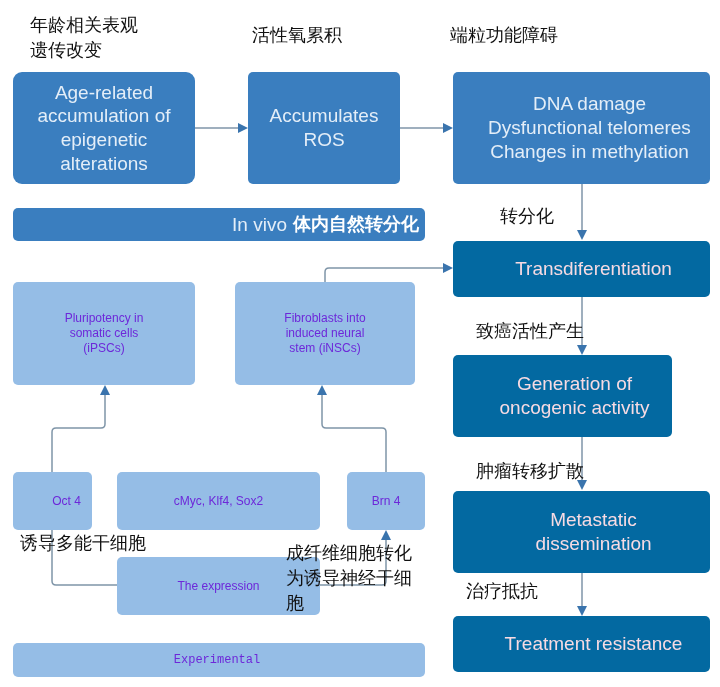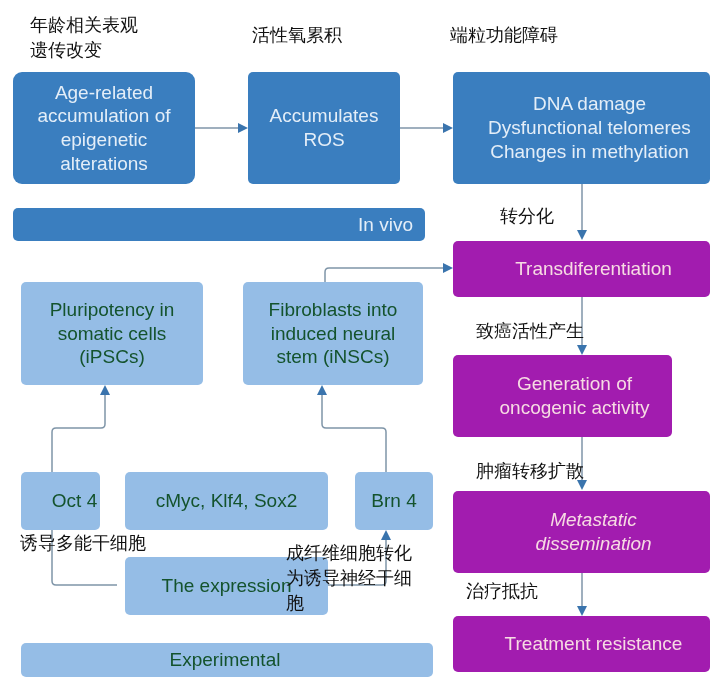--- a/index.html
+++ b/index.html
@@ -2,24 +2,24 @@
 <html><head>
 <meta charset="utf-8">
 <style>
   html, body { margin:0; padding:0; background:#ffffff; }
   body { width:720px; height:687px; position:relative; overflow:hidden;
          font-family:"Liberation Sans", "DejaVu Sans", sans-serif; }
   .box { position:absolute; border-radius:5px; display:flex; align-items:center;
          justify-content:center; text-align:center; box-sizing:border-box;
          line-height:1.25; white-space:pre-line; }
   .dark { background:#3a7ebf; color:#e4eef8; font-size:19px; }
-  .pink { background:#a21caf; color:#f7dbe3; font-size:19px;padding-left:24px; }
-  .light { background:#95bde6; color:#14532d; font-size:19px;margin-left:8px; }
+  .pink { background:#0369a1; color:#f7dbe3; font-size:19px;padding-left:24px; }
+  .light { background:#95bde6; color:#6d28d9; font-size:12px; }
   .bar { justify-content:flex-end; padding-right:6px; }
-  .bar.center { justify-content:center; padding-right:4px; }
+  .bar.center { justify-content:center; padding-right:4px;font-family:Liberation Mono, monospace; }
   .zh { position:absolute; color:#111111; font-weight:normal; font-size:18px;
         font-family:"DejaVu Sans", sans-serif; white-space:pre-line; line-height:1.4; }
   .zh-in { font-weight:bold; font-family:"DejaVu Sans", sans-serif; font-size:18px; color:#ffffff; }
   svg#connectors { position:absolute; left:0; top:0; }
 </style>
 </head>
 <body>
 
 <svg id="connectors" width="720" height="687">
   <defs>
@@ -65,26 +65,27 @@
 epigenetic
 alterations</div>
 <div class="box dark" style="left:248px; top:72px; width:152px; height:112px;">Accumulates
 ROS</div>
 <div class="box dark" style="left:453px; top:72px; width:257px; height:112px;padding-left:16px;">DNA damage
 Dysfunctional telomeres
 Changes in methylation</div>
 
 <div class="box dark bar" style="left:13px; top:208px; width:412px; height:33px;">
   <span style="margin-right:6px;">In vivo</span>
+  <span class="zh-in">体内自然转分化</span>
 </div>
 
 <div class="box pink" style="left:453px; top:241px; width:257px; height:56px;">Transdiferentiation</div>
 <div class="box pink" style="left:453px; top:355px; width:219px; height:82px;">Generation of
 oncogenic activity</div>
-<div class="box pink" style="left:453px; top:491px; width:257px; height:82px;font-style:italic;">Metastatic
+<div class="box pink" style="left:453px; top:491px; width:257px; height:82px;">Metastatic
 dissemination</div>
 <div class="box pink" style="left:453px; top:616px; width:257px; height:56px;">Treatment resistance</div>
 
 <div class="box light" style="left:13px; top:282px; width:182px; height:103px;">Pluripotency in
 somatic cells
 (iPSCs)</div>
 <div class="box light" style="left:235px; top:282px; width:180px; height:103px;">Fibroblasts into
 induced neural
 stem (iNSCs)</div>
 <div class="box light" style="left:13px; top:472px; width:79px; height:58px;padding-left:28px;">Oct 4</div>

